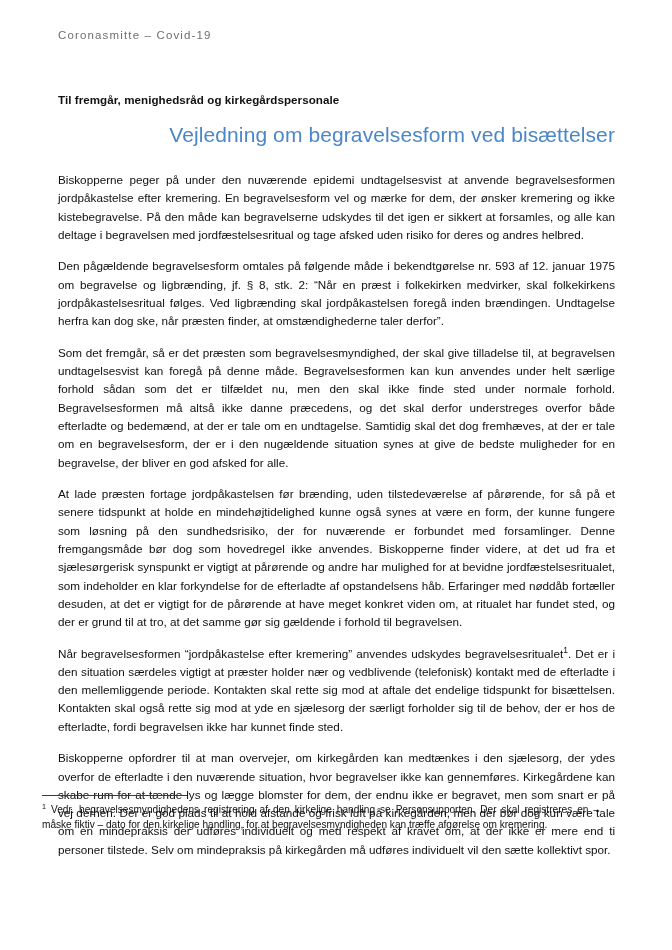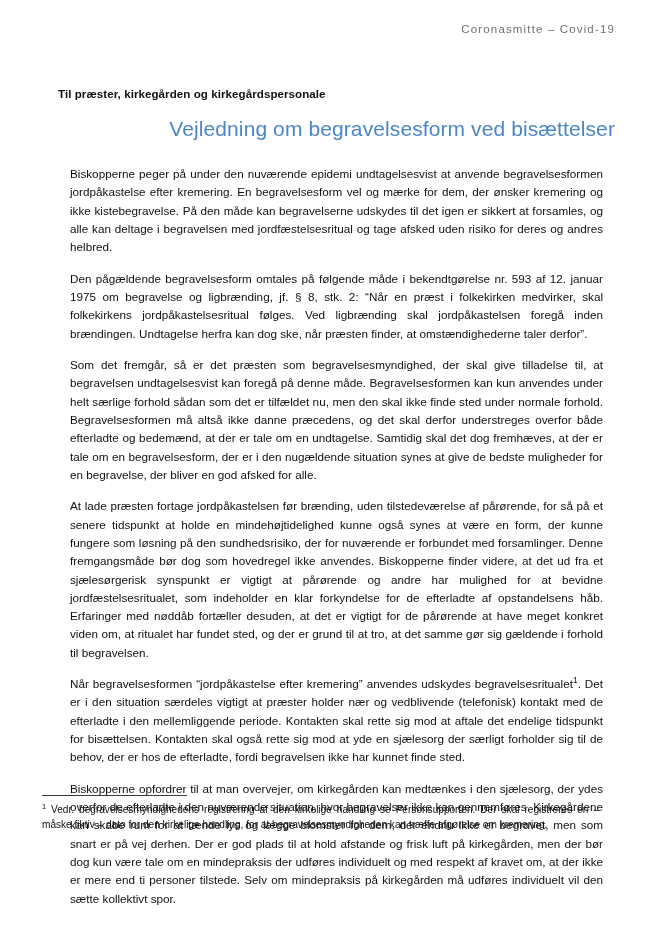--- a/index.html
+++ b/index.html
@@ -24,24 +24,23 @@
   .content {
     position: absolute;
     left: 58px;
     top: 0;
     width: 557px;
   }
   .doc-header {
     font-size: 11.5px;
     color: #6f6f6f;
     letter-spacing: 1.15px;
-    padding-top: 22px;
+    padding-top: 28px;
     line-height: 14px;
     white-space: nowrap;
-    text-align: right;
   }
   .subheading {
     font-size: 11.6px;
     font-weight: bold;
     color: #111111;
     margin-top: 50px;
     line-height: 15px;
     letter-spacing: 0.05px;
   }
   .title {
@@ -51,21 +50,21 @@
     margin-top: 14px;
     line-height: 27px;
     letter-spacing: 0.1px;
     text-align: right;
   }
   p.body-par {
     font-size: 11.7px;
     line-height: 18.3px;
     color: #101010;
     text-align: justify;
-    margin: 12px;
+    margin: 0;
     letter-spacing: 0.01px;
     -webkit-hyphens: none;
     hyphens: none;
   }
   p.body-par.first {
     margin-top: 23px;
   }
   p.body-par + p.body-par {
     margin-top: 13.2px;
   }
@@ -97,21 +96,21 @@
 </style>
 </head>
 <body>
 
 <div class="page">
 
   <div class="content">
 
     <div class="doc-header">Coronasmitte – Covid-19</div>
 
-    <div class="subheading">Til præster, kirkegården og kirkegårdspersonale</div>
+    <div class="subheading">Til fremgår, menighedsråd og kirkegårdspersonale</div>
 
     <h1 class="title">Vejledning om begravelsesform ved bisættelser</h1>
 
     <p class="body-par first">Biskopperne peger på under den nuværende epidemi undtagelsesvist at anvende begravelsesformen jordpåkastelse efter kremering. En begravelsesform vel og mærke for dem, der ønsker kremering og ikke kistebegravelse. På den måde kan begravelserne udskydes til det igen er sikkert at forsamles, og alle kan deltage i begravelsen med jordfæstelsesritual og tage afsked uden risiko for deres og andres helbred.</p>
 
     <p class="body-par">Den pågældende begravelsesform omtales på følgende måde i bekendtgørelse nr. 593 af 12. januar 1975 om begravelse og ligbrænding, jf. § 8, stk. 2: “Når en præst i folkekirken medvirker, skal folkekirkens jordpåkastelsesritual følges. Ved ligbrænding skal jordpåkastelsen foregå inden brændingen. Undtagelse herfra kan dog ske, når præsten finder, at omstændighederne taler derfor”.</p>
 
     <p class="body-par">Som det fremgår, så er det præsten som begravelsesmyndighed, der skal give tilladelse til, at begravelsen undtagelsesvist kan foregå på denne måde. Begravelsesformen kan kun anvendes under helt særlige forhold sådan som det er tilfældet nu, men den skal ikke finde sted under normale forhold. Begravelsesformen må altså ikke danne præcedens, og det skal derfor understreges overfor både efterladte og bedemænd, at der er tale om en undtagelse. Samtidig skal det dog fremhæves, at der er tale om en begravelsesform, der er i den nugældende situation synes at give de bedste muligheder for en begravelse, der bliver en god afsked for alle.</p>
 
     <p class="body-par">At lade præsten fortage jordpåkastelsen før brænding, uden tilstedeværelse af pårørende, for så på et senere tidspunkt at holde en mindehøjtidelighed kunne også synes at være en form, der kunne fungere som løsning på den sundhedsrisiko, der for nuværende er forbundet med forsamlinger. Denne fremgangsmåde bør dog som hovedregel ikke anvendes. Biskopperne finder videre, at det ud fra et sjælesørgerisk synspunkt er vigtigt at pårørende og andre har mulighed for at bevidne jordfæstelsesritualet, som indeholder en klar forkyndelse for de efterladte af opstandelsens håb. Erfaringer med nøddåb fortæller desuden, at det er vigtigt for de pårørende at have meget konkret viden om, at ritualet har fundet sted, og der er grund til at tro, at det samme gør sig gældende i forhold til begravelsen.</p>

